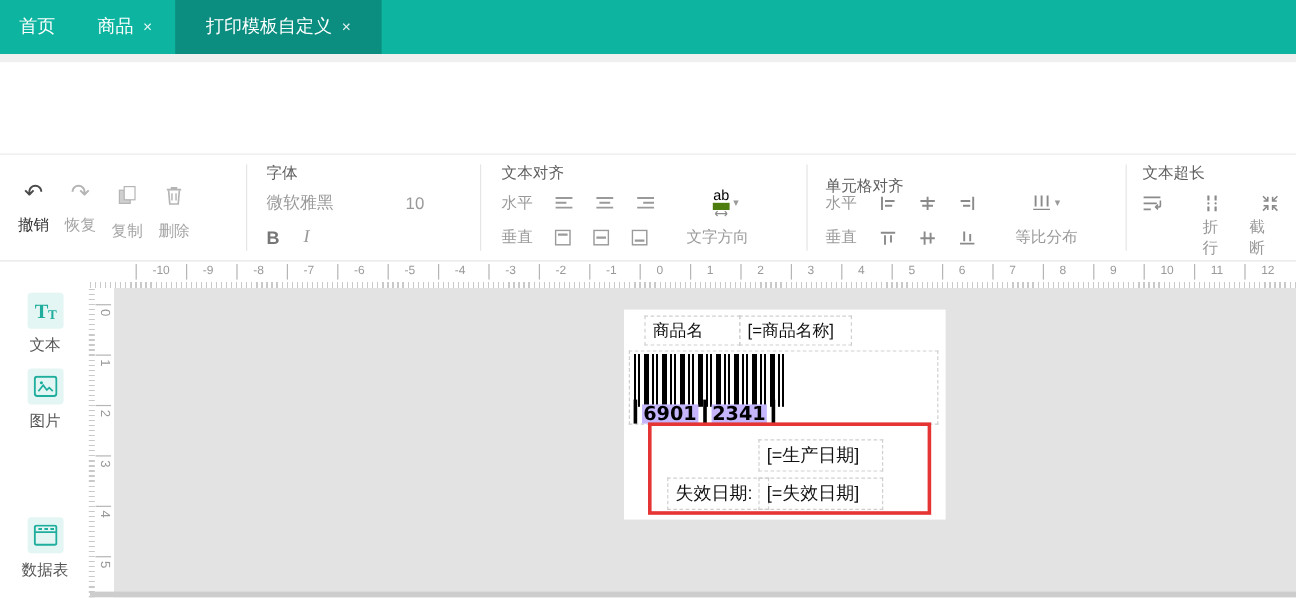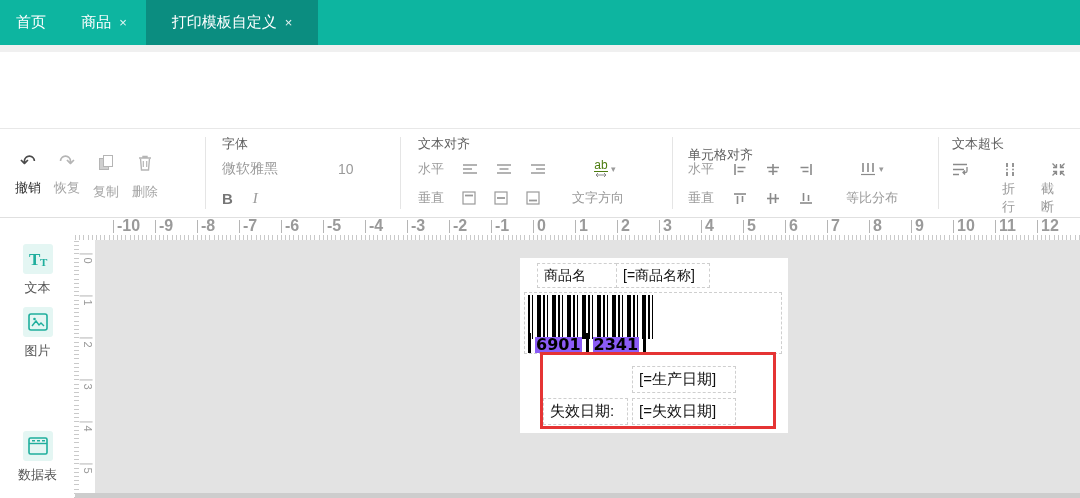--- a/index.html
+++ b/index.html
@@ -36,52 +36,52 @@
   .hist-item .hicon { font-size:19px; line-height:22px; display:block; color:#b5b5b5; }
   .hist-item .hlab { display:block; margin-top:6px; color:#a5a5a5; }
   .hist-enabled .hicon { color:#4a4a4a; }
   .hist-enabled .hlab { color:#333; }
   .row1 { position:absolute; top:31px; height:18px; display:flex; align-items:center; }
   .row2 { position:absolute; top:60px; height:18px; display:flex; align-items:center; }
   .tbtn { display:inline-flex; align-items:center; justify-content:center; cursor:pointer; }
   .bold-btn { font-weight:bold; font-size:15px; color:#777; cursor:pointer; }
   .italic-btn { font-style:italic; font-family:"Liberation Serif",serif; font-size:15px; color:#999; cursor:pointer; margin-left:20px; }
   .caret { color:#9a9a9a; font-size:9px; margin-left:3px; }
-  .ab-glyph { font-size:12px; color:#4d7c0f; border-bottom:1px solid #4d7c0f; line-height:11px; }
+  .ab-glyph { font-size:12px; color:#000000; border-bottom:6px solid #4d7c0f; line-height:11px; }
 
   
   .sidebar { position:absolute; left:0; top:218px; width:75px; height:280px; background:#fff; }
   .side-item { position:absolute; left:0; width:75px; text-align:center; cursor:pointer; }
   .side-icon { width:30px; height:30px; margin:0 auto; background:#e4f6f3; border-radius:3px; display:flex; align-items:center; justify-content:center; }
   .side-lbl { margin-top:5px; font-size:13px; color:#555; }
 
   
   .hruler { position:absolute; left:75px; top:218px; width:1005px; height:22px; background:#fff; }
   .hruler .minor { position:absolute; left:0; bottom:0; width:100%; height:5px;
     background:repeating-linear-gradient(90deg,#c9c9c9 0 1px,transparent 1px 4.2px); }
-  .hnum { position:absolute; top:2px; font-size:16px; color:#9a9a9a; border-left:1px solid #b5b5b5; padding-left:3px; line-height:11px; height:13px;font-weight:bold; }
+  .hnum { position:absolute; top:2px; font-size:10px; color:#9a9a9a; border-left:1px solid #b5b5b5; padding-left:13px; line-height:11px; height:13px; }
   .vruler { position:absolute; left:72px; top:240px; width:23px; height:258px; background:#fff; }
   .vruler .minor { position:absolute; left:2px; top:0; width:5px; height:100%;
     background:repeating-linear-gradient(0deg,#c9c9c9 0 1px,transparent 1px 4.2px); }
   .vnum { position:absolute; left:9px; font-size:11px; color:#9a9a9a; transform:rotate(90deg); border-left:1px solid #b5b5b5; padding-left:3px; line-height:11px; height:13px; }
   .canvas { position:absolute; left:95px; top:240px; width:985px; height:258px; background:#e3e3e3; }
   .scrollstrip { position:absolute; left:75px; top:493px; width:1005px; height:5px; background:#cdcdcd; }
 
   
   .doc-label { position:absolute; left:520px; top:258px; width:268px; height:175px; background:#fff; }
   .dashed { border:1px dashed #cfcfcf; }
   .el { position:absolute; font-size:14px; color:#111; display:flex; align-items:center; padding-left:6px; white-space:nowrap; cursor:move; }
   .barcode-box { position:absolute; left:4px; top:34px; width:258px; height:62px; }
   .bars { position:absolute; left:3px; top:2px; width:126px; height:44px; background:
       repeating-linear-gradient(90deg,#000 0 2px,#fff 2px 4px,#000 4px 5px,#fff 5px 9px,#000 9px 13px,#fff 13px 15px),
       #fff; }
   .digits { position:absolute; left:3px; top:40px; height:20px; display:flex; align-items:flex-end; gap:4px;
       font-weight:bold; font-size:16px; color:#000; font-family:"DejaVu Sans",sans-serif; background:transparent; }
   .guard { width:3px; height:20px; background:#000; display:inline-block; }
-  .dig { background:#8b5cf6; padding:0 1px; line-height:16px; }
+  .dig { background:#c4b5fd; padding:0 1px; line-height:16px; }
   .red-rect { position:absolute; left:20px; top:94px; width:236px; height:77px; border:3px solid #e53434; }
   .date-row-label { height:27px; }
   .date-row-value { height:27px; }
 </style>
 </head>
 <body>
 
 <div class="tabbar">
   <div class="tab tab-home">
     <span>首页</span>
@@ -400,19 +400,19 @@
       <span class="dig">2341</span>
       <span class="guard"></span>
     </div>
   </div>
 
   <div class="red-rect"></div>
 
   <div class="el dashed date-row-value" style="left:112px; top:108px; width:104px;">
     <span style="font-size:15px;">[=生产日期]</span>
   </div>
-  <div class="el dashed date-row-label" style="left:23px; top:140px; width:85px;">
+  <div class="el dashed date-row-label" style="left:36px; top:140px; width:85px;">
     <span style="font-size:15px;">失效日期:</span>
   </div>
   <div class="el dashed date-row-value" style="left:112px; top:140px; width:104px;">
     <span style="font-size:15px;">[=失效日期]</span>
   </div>
 </div>
 
 </body></html>

